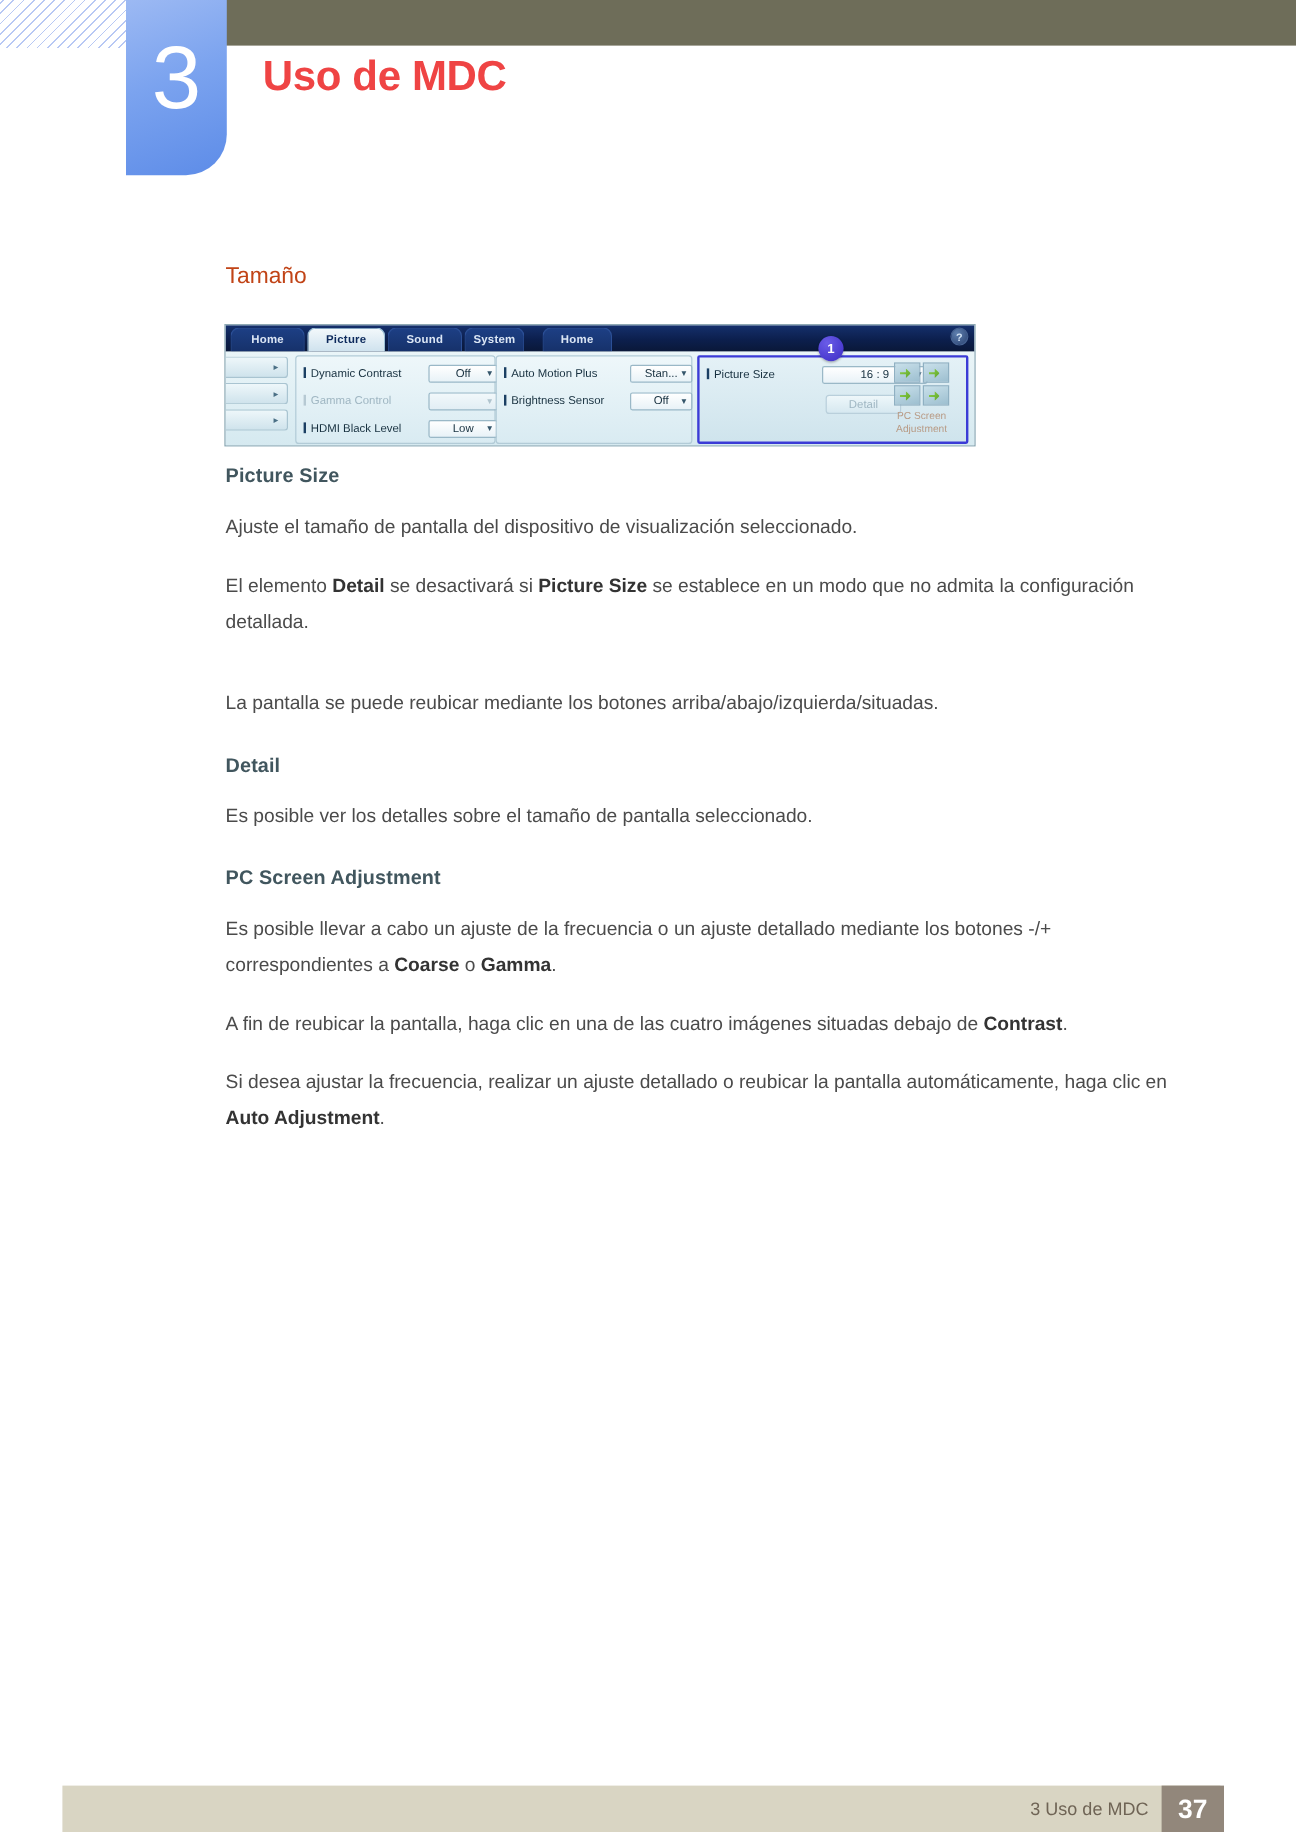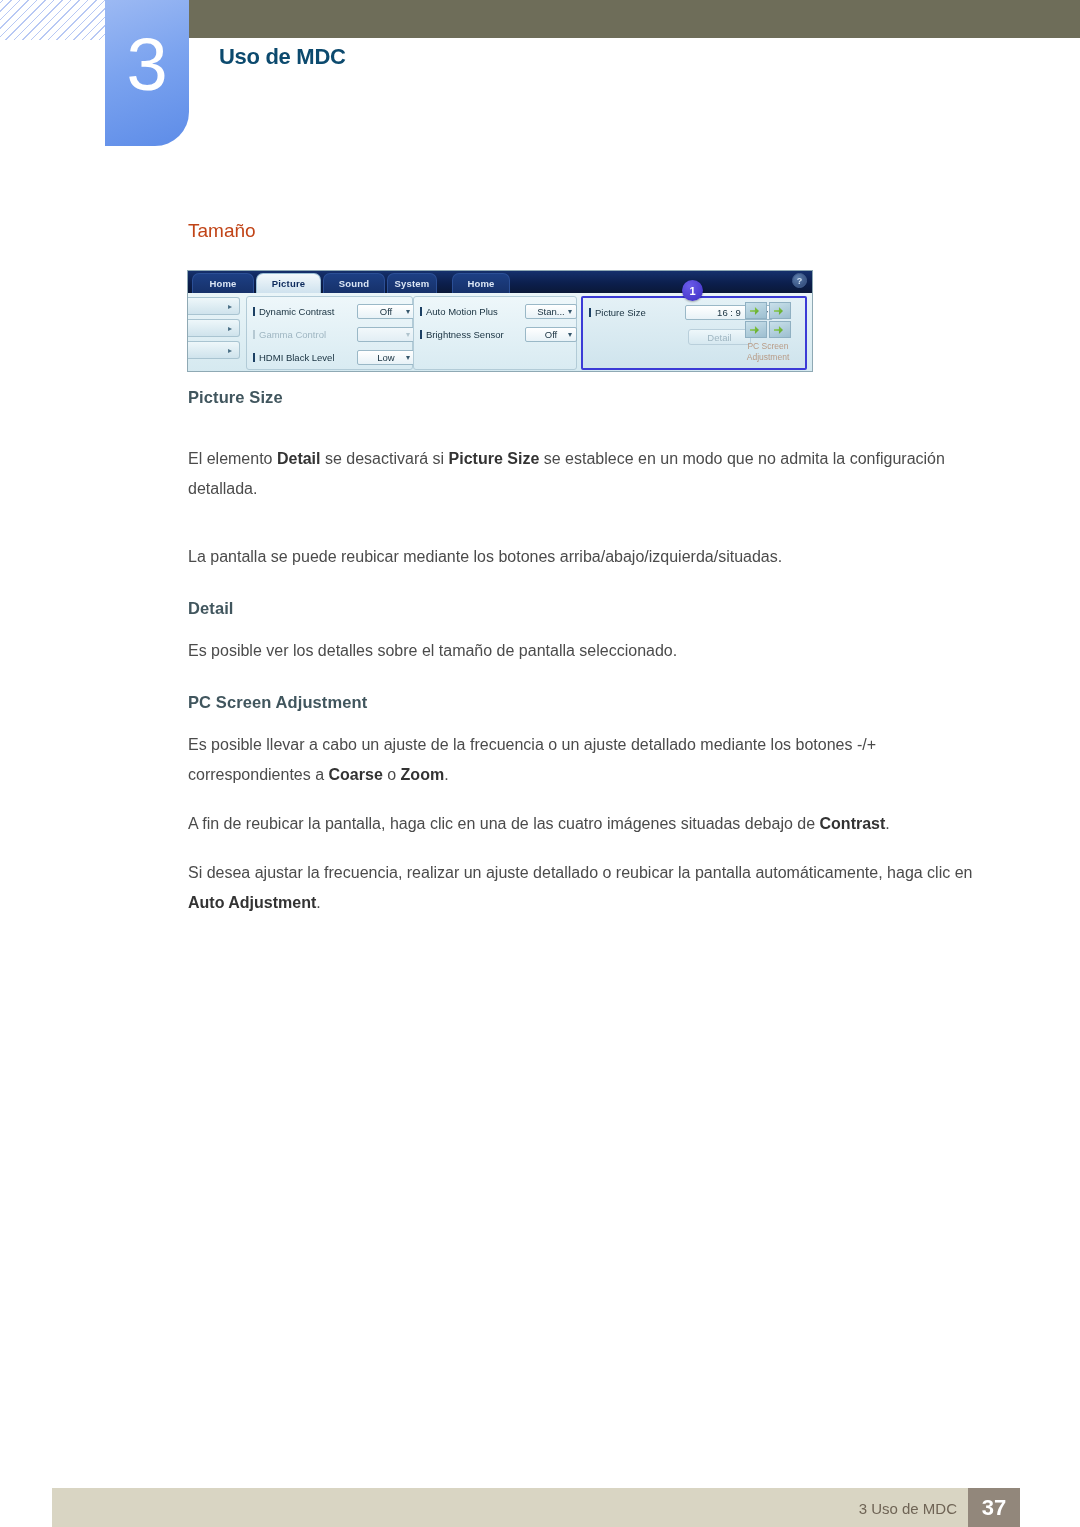--- a/index.html
+++ b/index.html
@@ -29,21 +29,21 @@
     background: linear-gradient(160deg, #9cb9f3 0%, #7ba3ef 45%, #5d8ce8 100%);
     border-bottom-right-radius: 34px;
     display: flex; align-items: flex-start; justify-content: center;
   }
   .chapter-num {
     color: #ffffff; font-size: 74px; font-weight: 400; line-height: 1;
     margin-top: 28px; font-family: "Liberation Sans", sans-serif;
   }
   .chapter-title {
     position: absolute; left: 219px; top: 44px;
-    color: #0c4a6e; font-size: 22px; font-weight: bold;
+    color: #ef4444; font-size: 35px; font-weight: bold;
     letter-spacing: -0.3px;
   }
   .section-title {
     position: absolute; left: 188px; top: 220px;
     color: #c14417; font-size: 19px; font-weight: 500;
   }
   h3.sub {
     color: #41565e; font-size: 16.5px; font-weight: bold;
     letter-spacing: 0.1px;
   }
@@ -285,20 +285,21 @@
     </div>
 
     <div class="badge">1</div>
   </div>
 
   <div class="blocks">
 
     <h3 class="sub">Picture Size</h3>
     <div class="gap-a"></div>
 
+    <p class="para">Ajuste el tamaño de pantalla del dispositivo de visualización seleccionado.</p>
     <div class="gap-b"></div>
 
     <p class="para">
       <span>El elemento </span><b>Detail</b><span> se desactivará si </span><b>Picture Size</b><span> se establece en un modo que no admita la configuración detallada.</span>
     </p>
     <div class="gap-b"></div>
 
     <div class="gap-b"></div>
 
     <p class="para">La pantalla se puede reubicar mediante los botones arriba/abajo/izquierda/situadas.</p>
@@ -307,21 +308,21 @@
     <h3 class="sub">Detail</h3>
     <div class="gap-a"></div>
 
     <p class="para">Es posible ver los detalles sobre el tamaño de pantalla seleccionado.</p>
     <div class="gap-c"></div>
 
     <h3 class="sub">PC Screen Adjustment</h3>
     <div class="gap-a"></div>
 
     <p class="para">
-      <span>Es posible llevar a cabo un ajuste de la frecuencia o un ajuste detallado mediante los botones -/+ correspondientes a </span><b>Coarse</b><span> o </span><b>Zoom</b><span>.</span>
+      <span>Es posible llevar a cabo un ajuste de la frecuencia o un ajuste detallado mediante los botones -/+ correspondientes a </span><b>Coarse</b><span> o </span><b>Gamma</b><span>.</span>
     </p>
     <div class="gap-b"></div>
 
     <p class="para">
       <span>A fin de reubicar la pantalla, haga clic en una de las cuatro imágenes situadas debajo de </span><b>Contrast</b><span>.</span>
     </p>
     <div class="gap-b"></div>
 
     <p class="para">
       <span>Si desea ajustar la frecuencia, realizar un ajuste detallado o reubicar la pantalla automáticamente, haga clic en </span><b>Auto Adjustment</b><span>.</span>

